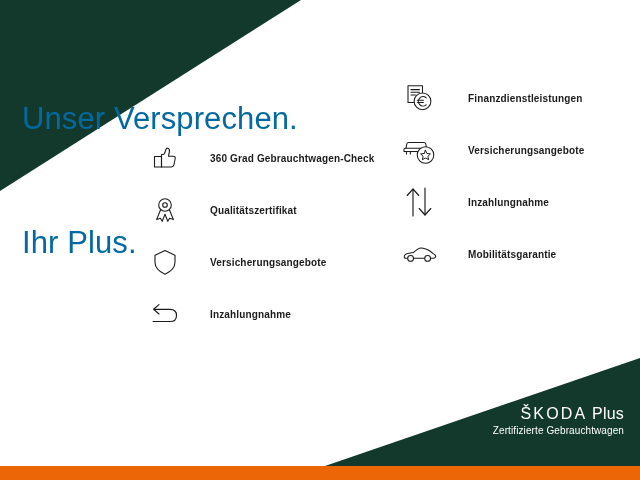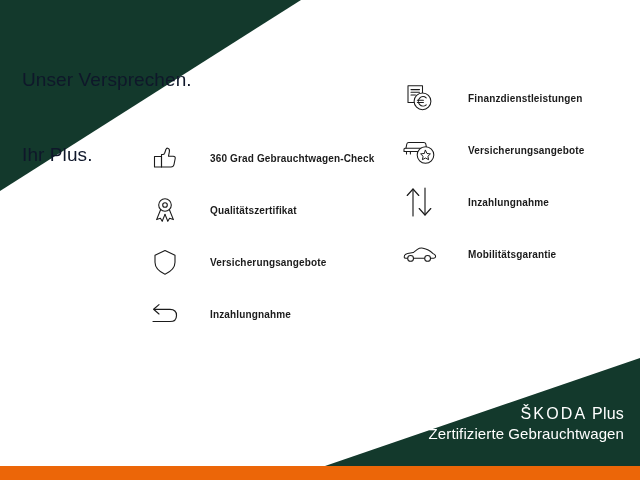--- a/index.html
+++ b/index.html
@@ -20,22 +20,22 @@
     position: absolute;
     inset: 0;
     width: 640px;
     height: 480px;
   }
   
   .headline {
     position: absolute;
     left: 22px;
     top: 16px;
-    color: #0f172a;
-    font-size: 19px;
+    color: #0369a1;
+    font-size: 31px;
     font-weight: 400;
     line-height: 1.33;
     letter-spacing: 0.1px;
     white-space: pre;
   }
   .headline-line { display: block; }
   
   .col {
     position: absolute;
   }
@@ -81,21 +81,21 @@
   }
   .logo-brand {
     font-weight: 400;
     letter-spacing: 2.2px;
   }
   .logo-plus {
     font-weight: 400;
     letter-spacing: 0.2px;
   }
   .logo-sub {
-    font-size: 15px;
+    font-size: 10px;
     font-weight: 400;
     letter-spacing: 0.1px;
     line-height: 1.3;
     margin-top: 1px;
     white-space: nowrap;
   }
 </style>
 </head>
 <body>
 

